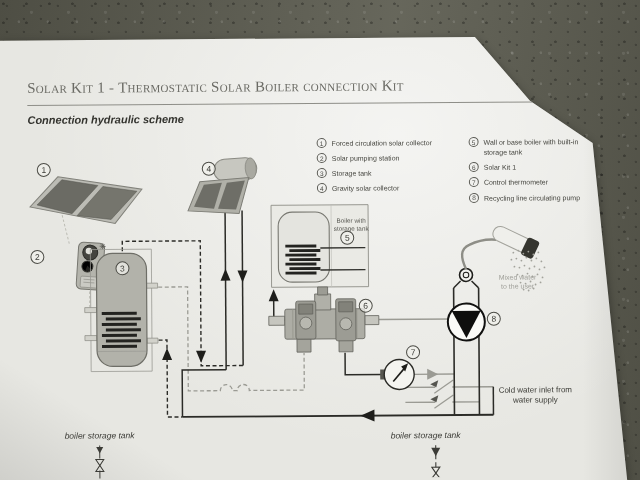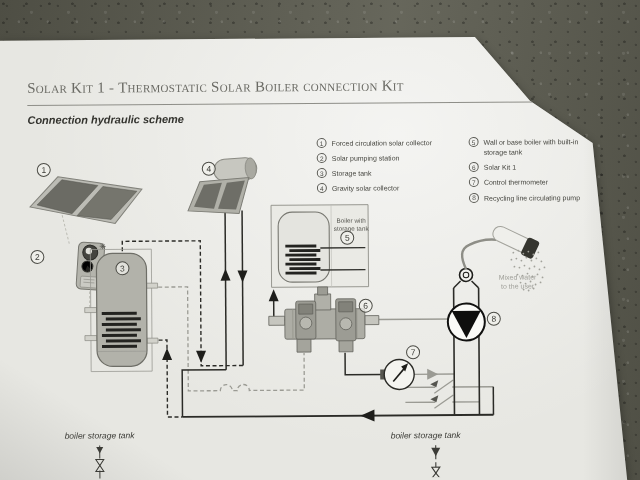--- a/index.html
+++ b/index.html
@@ -323,19 +323,20 @@
         <span class="marker" style="left:29px;top:250px">2</span>
         <span class="marker" style="left:114px;top:262px">3</span>
         <span class="marker" style="left:201px;top:163px">4</span>
         <span class="marker" style="left:339px;top:233px">5</span>
         <span class="marker" style="left:357px;top:301px">6</span>
         <span class="marker" style="left:404px;top:348px">7</span>
         <span class="marker" style="left:485px;top:315px">8</span>
 
         <div class="dlabel boiler-lbl">Boiler with storage tank</div>
         <div class="dlabel mixed">Mixed water to the user</div>
+        <div class="dlabel cold">Cold water inlet from water supply</div>
         <div class="dlabel bst-l">boiler storage tank</div>
         <div class="dlabel bst-r">boiler storage tank</div>
 
       </div>
     </div>
   </div>
 </div>
 
 </body></html>

